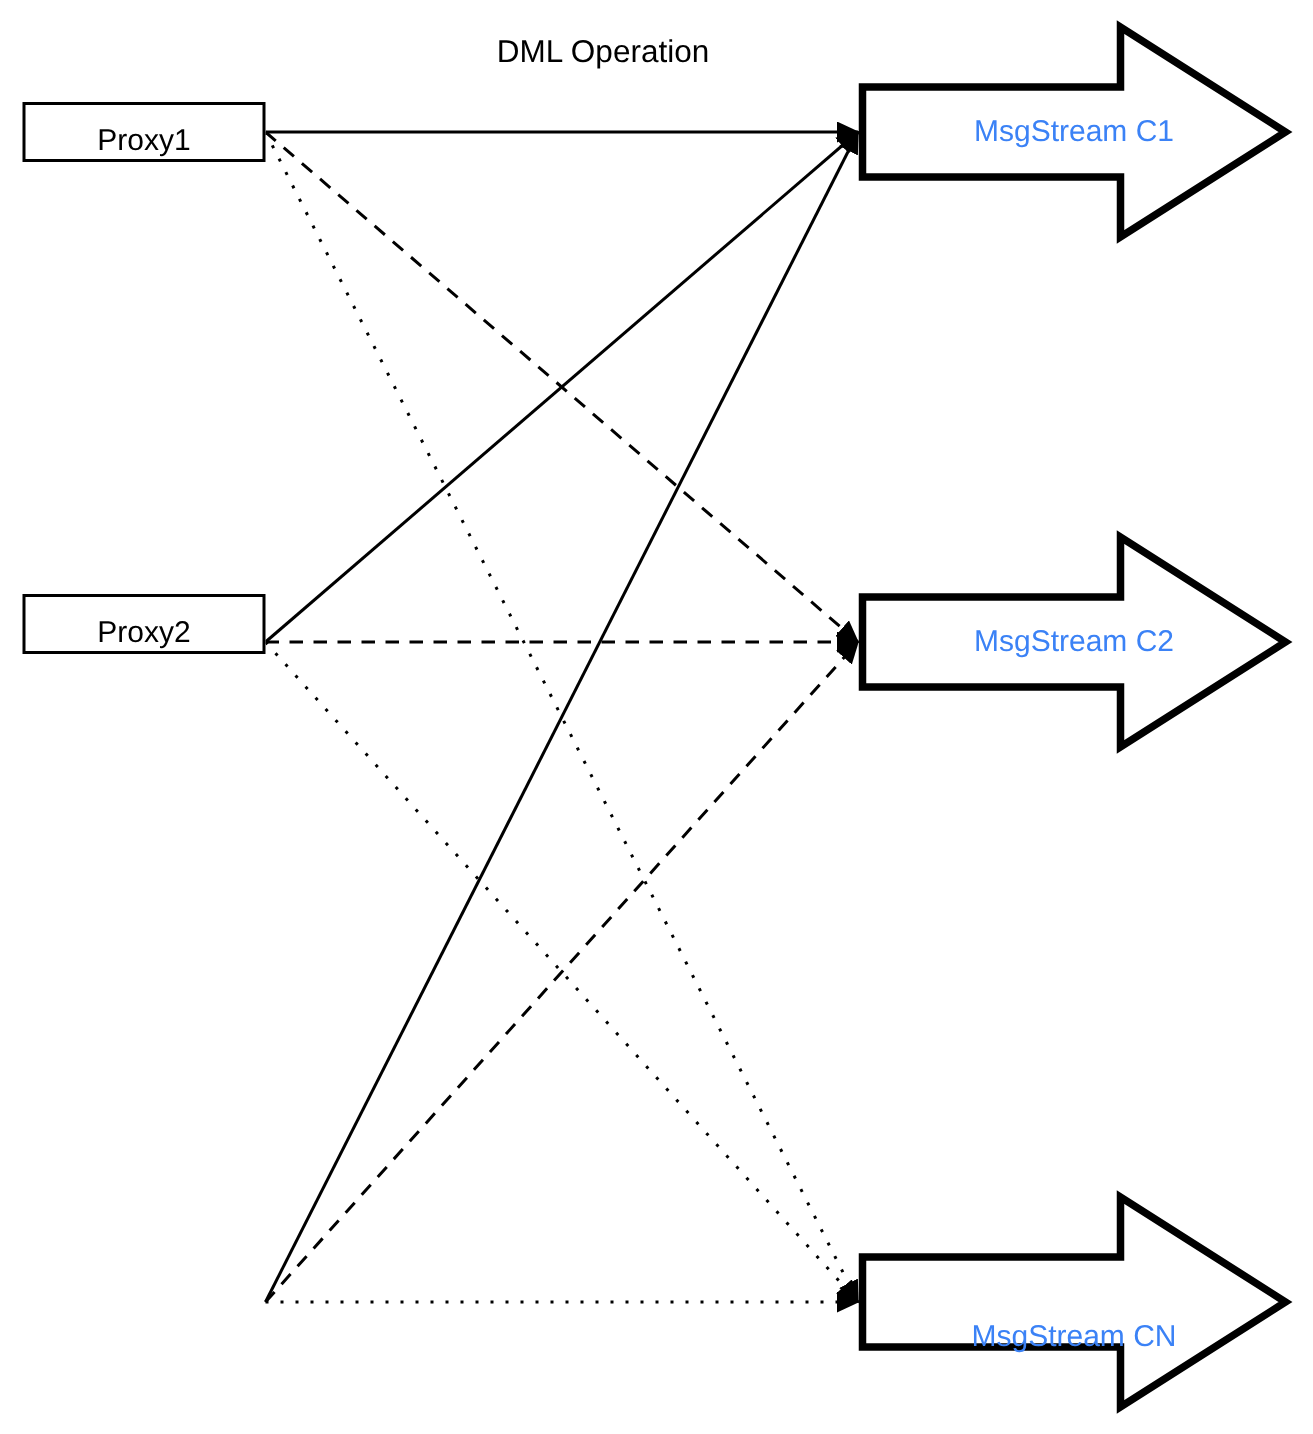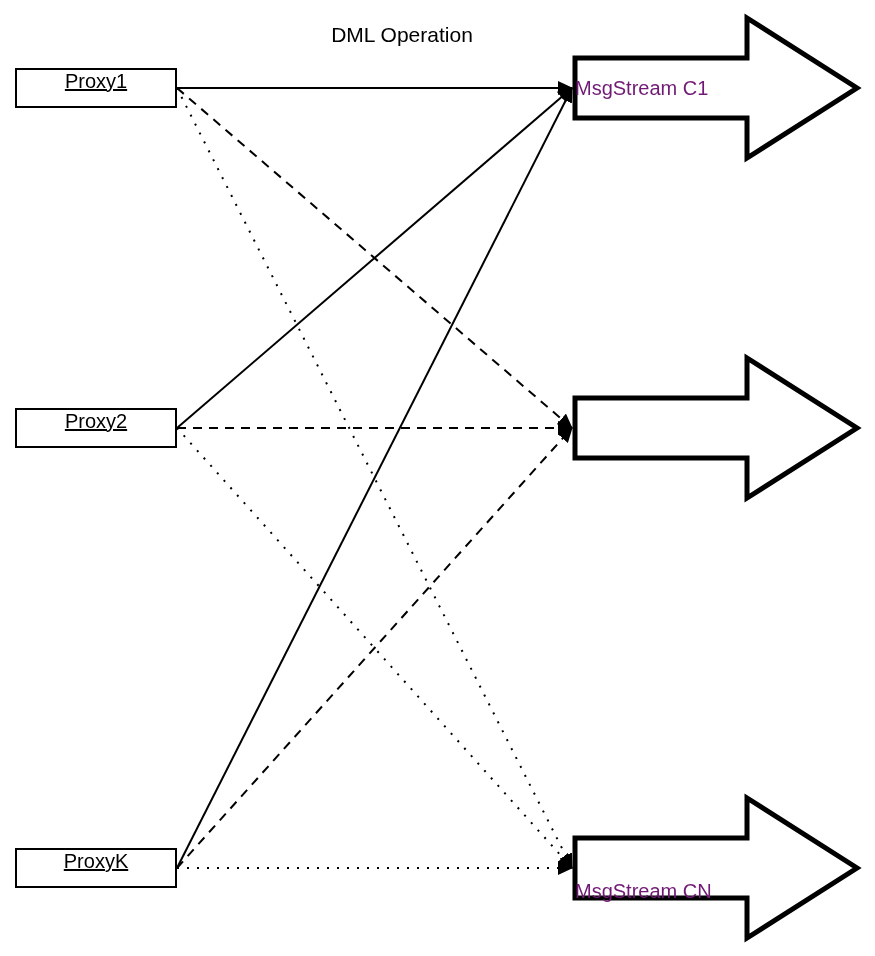--- a/index.html
+++ b/index.html
@@ -35,32 +35,32 @@
   }
   .proxy-box {
     position: absolute;
     left: 15px;
     width: 162px;
     height: 40px;
     box-sizing: border-box;
     border: 2px solid #000000;
     background: #ffffff;
     display: flex;
-    align-items: flex-start;
+    align-items: flex-end;
     justify-content: center;
     font-size: 20px;
     color: #000000;
-    text-decoration: underline;
   }
   .stream-label {
     position: absolute;
     left: 575px;
     width: 282px;
+    text-align: center;
     font-size: 20px;
-    color: #701a75;
+    color: #3b82f6;
     line-height: 26px;
   }
   .diagram-title {
     position: absolute;
     left: 252px;
     top: 22px;
     width: 300px;
     text-align: center;
     font-size: 21px;
     line-height: 26px;
@@ -96,23 +96,21 @@
     <polygon class="block-arrow" points="575,838 747,838 747,798 857,868 747,938 747,898 575,898"></polygon>
   </svg>
 
   <div class="diagram-title">
     <div>DML Operation</div>
   </div>
 
   <div class="proxy-box" style="top:68px">
     <span>Proxy1</span>
   </div>
-  <div class="proxy-box" style="top:408px">
+  <div class="proxy-box" style="top:396px">
     <span>Proxy2</span>
-  </div>
-  <div class="proxy-box" style="top:848px">
-    <span>ProxyK</span>
   </div>
 
   <div class="stream-label" style="top:75px">MsgStream C1</div>
+  <div class="stream-label" style="top:415px">MsgStream C2</div>
   <div class="stream-label" style="top:878px">MsgStream CN</div>
 
 </div>
 
 </body></html>

